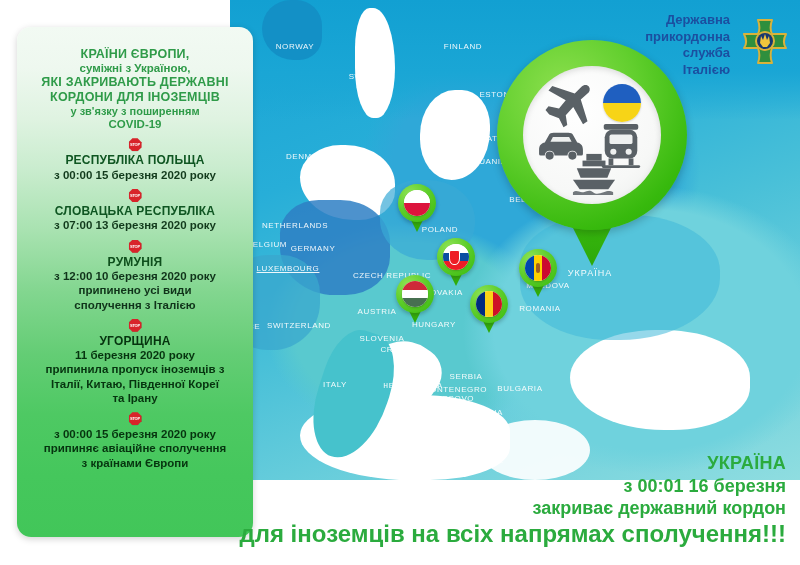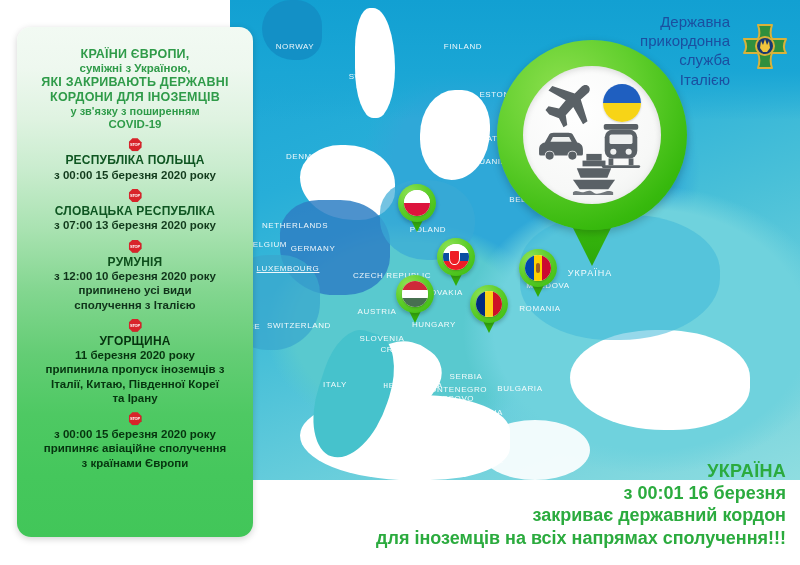--- a/index.html
+++ b/index.html
@@ -126,32 +126,32 @@
   .fl.ro { background:linear-gradient(90deg,#002b7f 0 33.3%,#fcd116 33.3% 66.6%,#ce1126 66.6% 100%); }
   .fl.md { background:linear-gradient(90deg,#0046ae 0 33.3%,#ffd200 33.3% 66.6%,#cc092f 66.6% 100%); position:relative; }
   .fl.md:after {
     content:""; position:absolute; left:42%; top:32%; width:16%; height:36%;
     background:#a4601f; border-radius:2px;
   }
 
   
   .emblem-wrap { position:absolute; right:8px; top:12px; display:flex; align-items:center; gap:8px; }
   .emblem-text {
-    text-align:right; color:#1b4fa0; font-size:15px; font-weight:normal; line-height:1.28;
+    text-align:right; color:#1b4fa0; font-size:13px; font-weight:bold; line-height:1.28;
   }
   .emblem-text span { display:block; }
   .cross { position:relative; width:54px; height:56px; }
 
   
   .ua-msg { position:absolute; right:14px; bottom:16px; text-align:right; color:#2bab3e; }
   .ua-msg .l { display:block; font-weight:bold; line-height:1.24; white-space:nowrap; }
   .ua-msg .l1 { font-size:18px; letter-spacing:.3px; }
   .ua-msg .l2 { font-size:18px; }
   .ua-msg .l3 { font-size:18px; }
-  .ua-msg .l4 { font-size:18px; }
+  .ua-msg .l4 { font-size:24px; }
 </style>
 </head>
 <body>
 
 <div id="stage">
 
   <div class="map-bg"></div>
   <div class="water-top"></div>
 
   <div class="lblob" style="left:355px;top:8px;width:40px;height:110px;background:#ffffff;border-radius:40% 60% 50% 50%;"></div>
@@ -174,21 +174,21 @@
       <div class="maplabel" style="left: 463px; top: 42px;">FINLAND</div>
       <div class="maplabel" style="left: 308px; top: 152px;">DENMARK</div>
       <div class="maplabel" style="left: 499px; top: 90px;">ESTONIA</div>
       <div class="maplabel" style="left: 497px; top: 134px;">LATVIA</div>
       <div class="maplabel" style="left: 483px; top: 157px;">LITHUANIA</div>
       <div class="maplabel" style="left: 530px; top: 195px;">BELARUS</div>
       <div class="maplabel" style="left: 295px; top: 213px; margin-top: 8px;">NETHERLANDS</div>
       <div class="maplabel" style="left: 267px; top: 240px;">BELGIUM</div>
       <div class="maplabel" style="left: 288px; top: 264px; text-decoration: underline;">LUXEMBOURG</div>
       <div class="maplabel" style="left: 313px; top: 244px;">GERMANY</div>
-      <div class="maplabel" style="left: 420px; top: 225px; margin-left: 8px;">POLAND</div>
+      <div class="maplabel" style="left: 432px; top: 225px; margin-left: 8px;">POLAND</div>
       <div class="maplabel" style="left: 392px; top: 271px;">CZECH REPUBLIC</div>
       <div class="maplabel" style="left: 441px; top: 288px;">SLOVAKIA</div>
       <div class="maplabel" style="left: 377px; top: 307px;">AUSTRIA</div>
       <div class="maplabel" style="left: 434px; top: 320px;">HUNGARY</div>
       <div class="maplabel" style="left: 299px; top: 321px;">SWITZERLAND</div>
       <div class="maplabel" style="left: 242px; top: 322px;">FRANCE</div>
       <div class="maplabel" style="left: 382px; top: 334px;">SLOVENIA</div>
       <div class="maplabel" style="left: 400px; top: 345px;">CROATIA</div>
       <div class="maplabel" style="left: 413px; top: 365px;">BOSNIA</div>
       <div class="maplabel" style="left: 413px; top: 373px;">AND</div>

